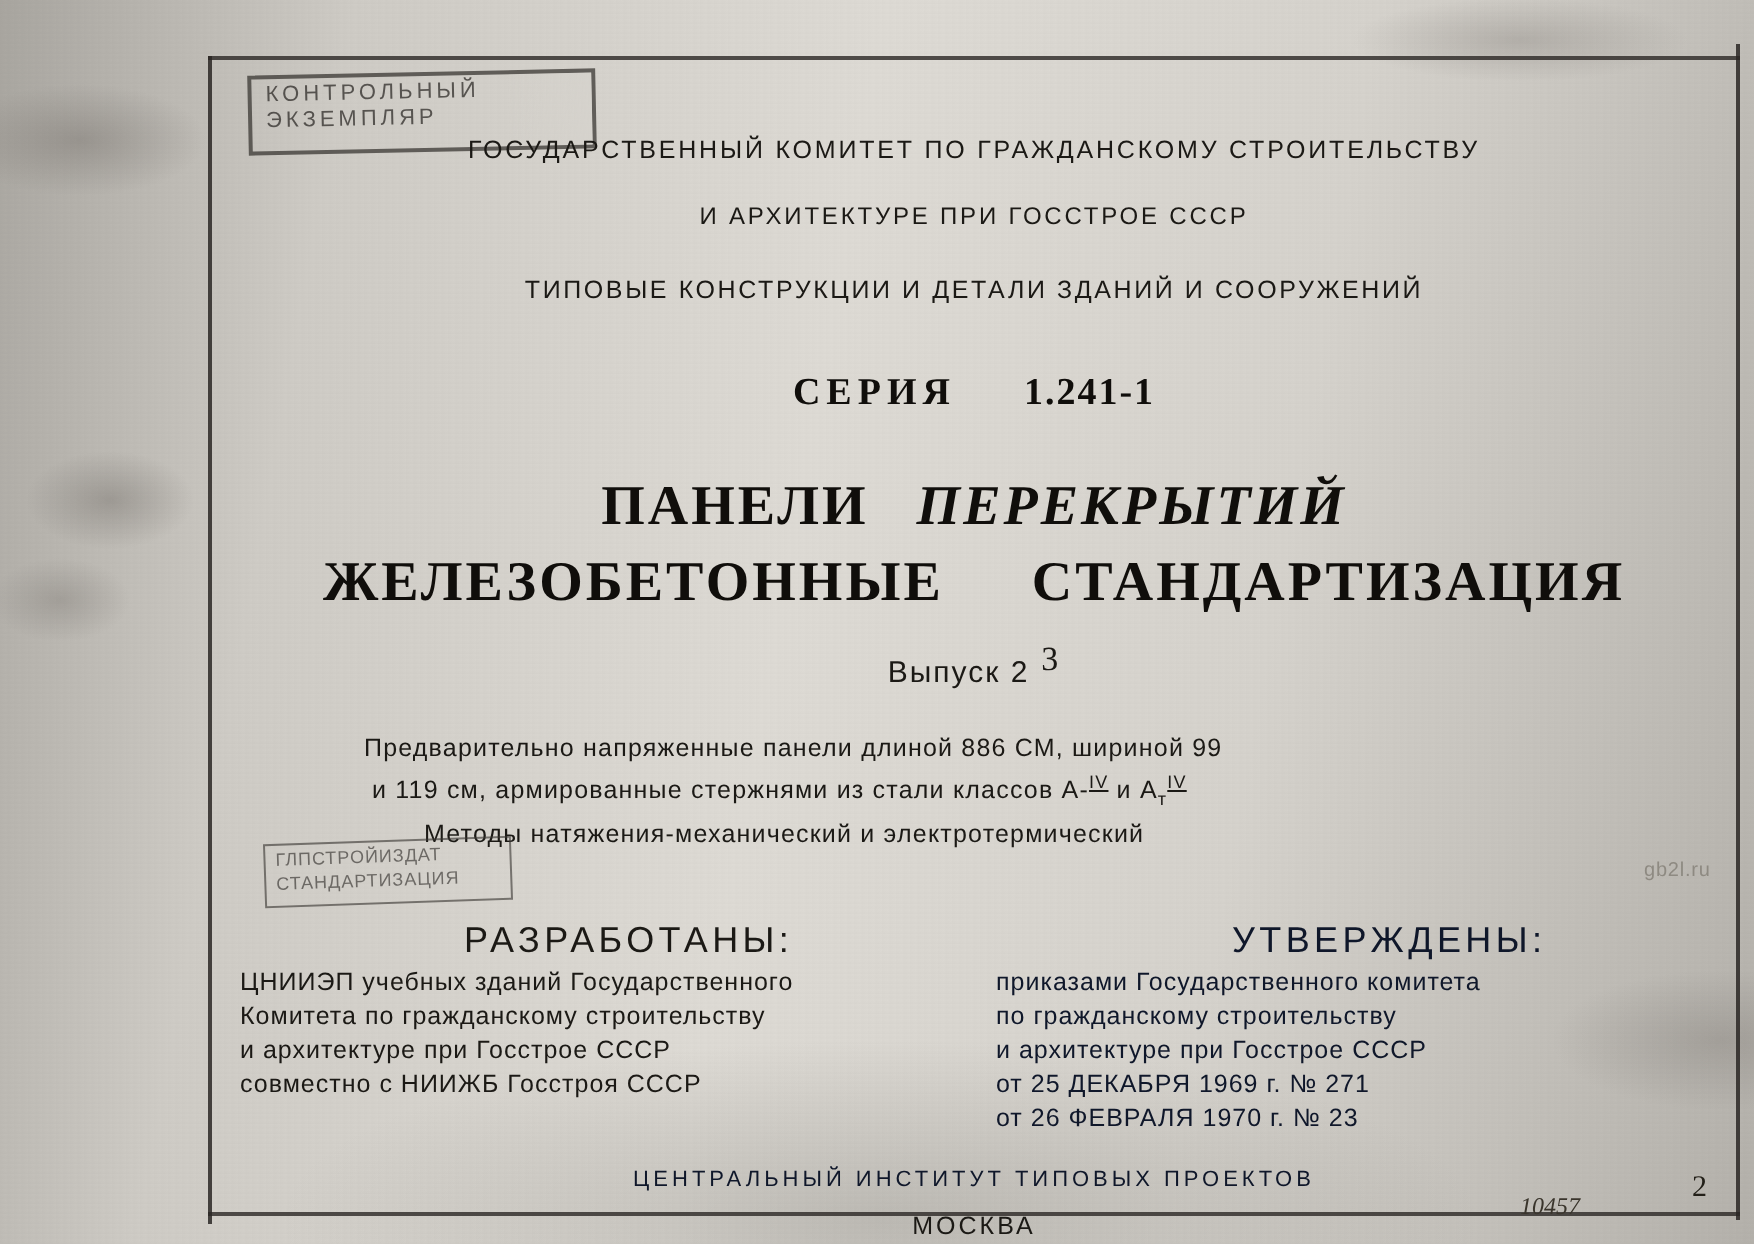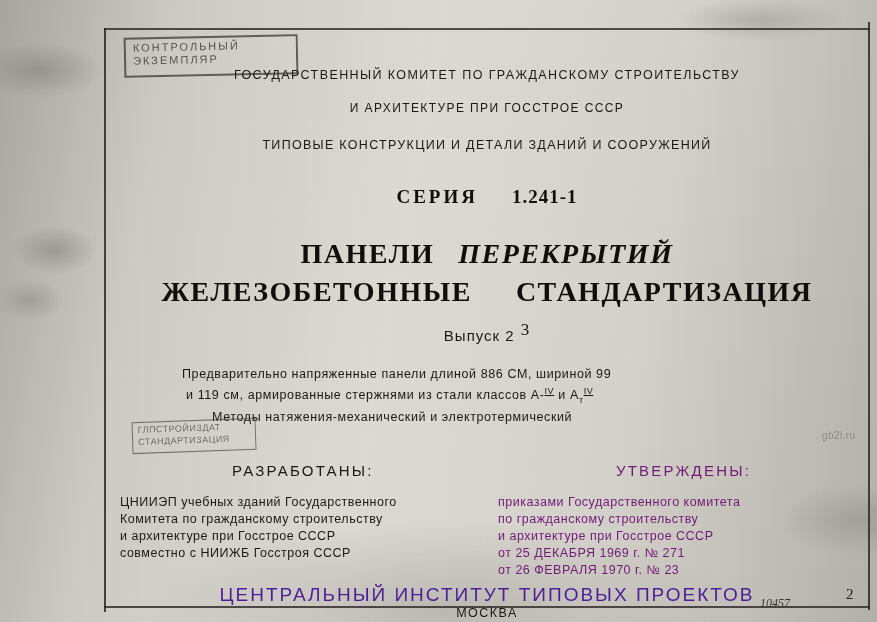--- a/index.html
+++ b/index.html
@@ -206,37 +206,37 @@
     letter-spacing: .5px;
     color: #1b1915;
   }
   .col-right {
     position: absolute;
     left: 394px; top: 434px;
     width: 372px;
     font-size: 12.5px;
     line-height: 17px;
     letter-spacing: .5px;
-    color: #701a75;
+    color: #0f172a;
   }
   .col-head {
-    font-size: 15px;
+    font-size: 18px;
     letter-spacing: 2.2px;
-    margin-bottom: 15px;
+    margin-bottom: 4px;
   }
   .col-left .col-head { padding-left: 112px; }
   .col-right .col-head { padding-left: 118px; }
 
   .footer-inst {
     position: absolute;
     top: 556px; width: 100%;
     text-align: center;
-    font-size: 19px;
+    font-size: 11px;
     letter-spacing: 2px;
-    color: #4c1d95;
+    color: #0f172a;
   }
   .footer-city {
     position: absolute;
     top: 578px; width: 100%;
     text-align: center;
     font-size: 12.5px;
     letter-spacing: 1.5px;
     color: #1b1915;
   }
 

